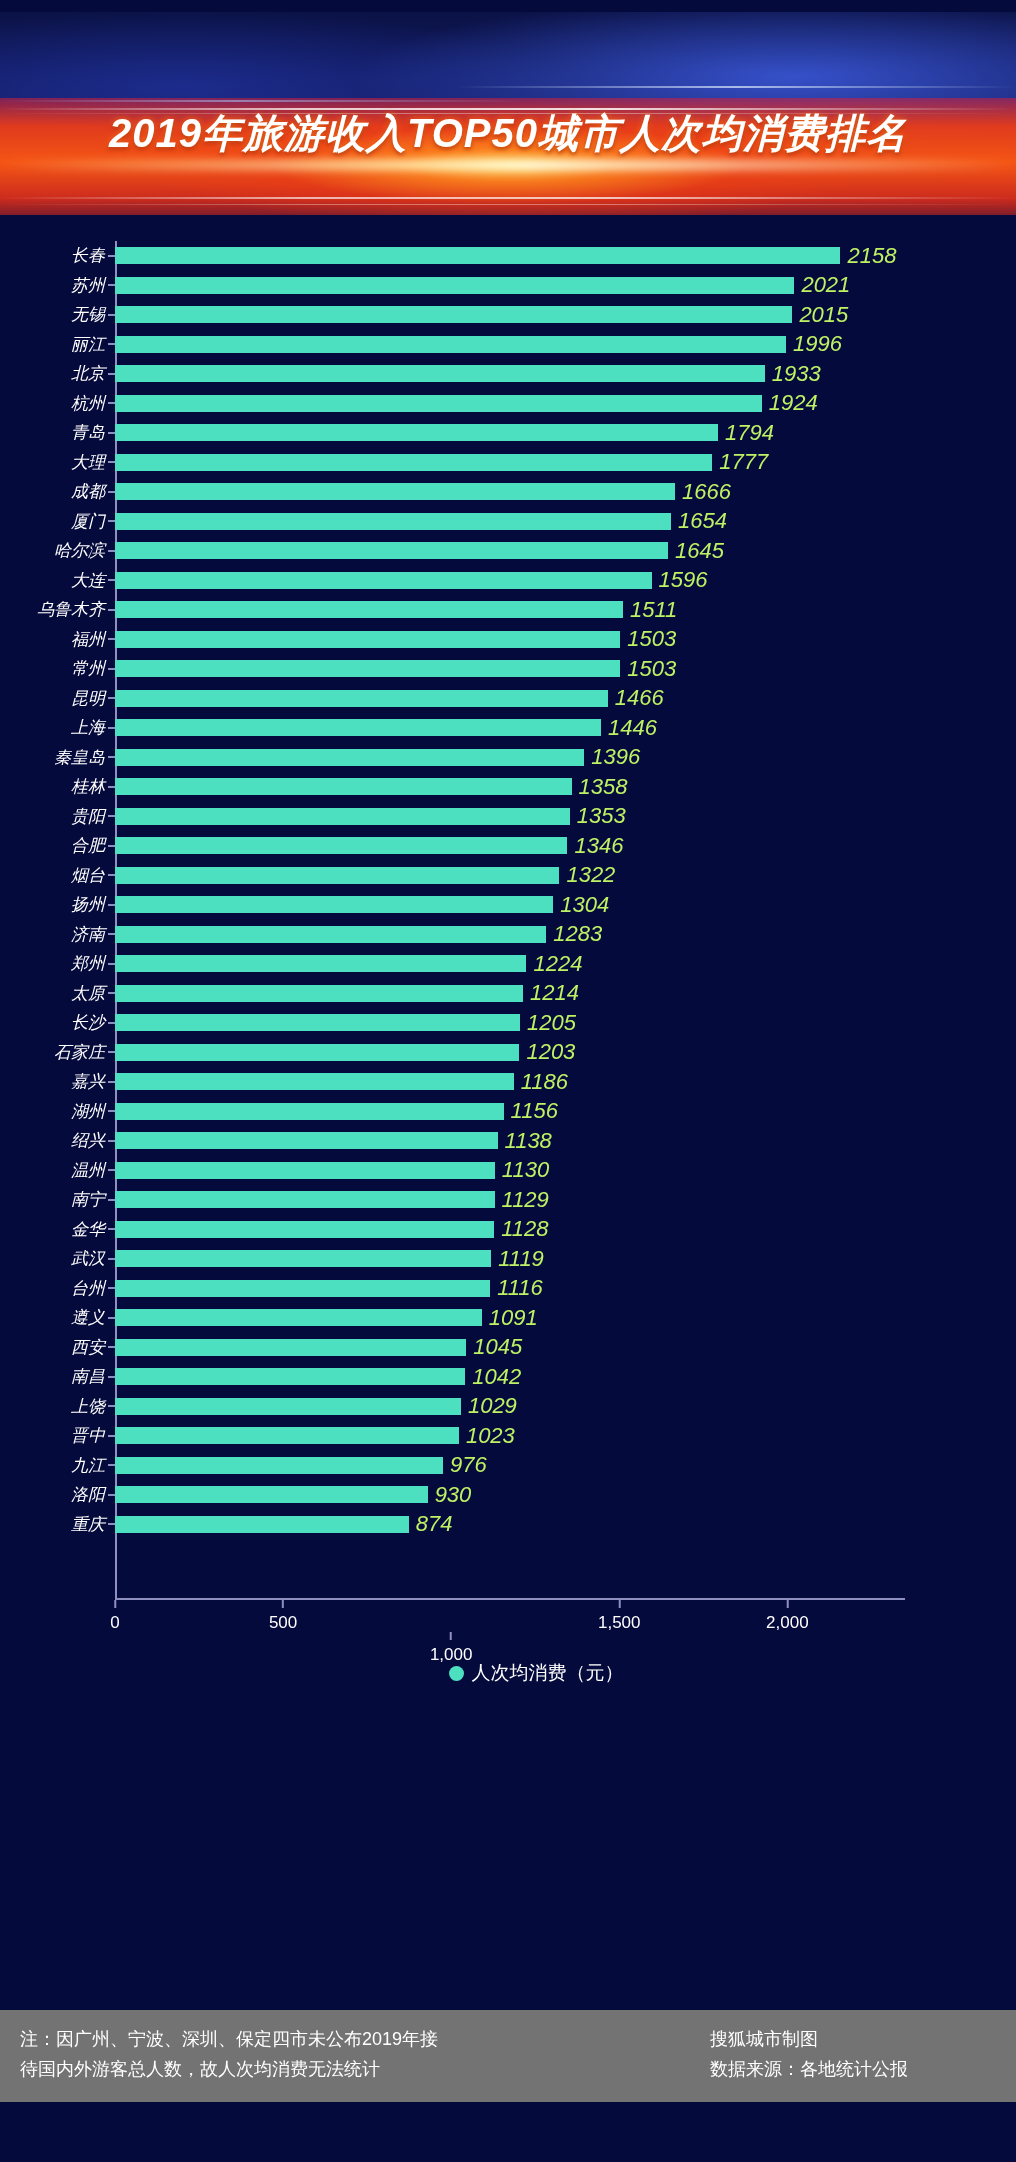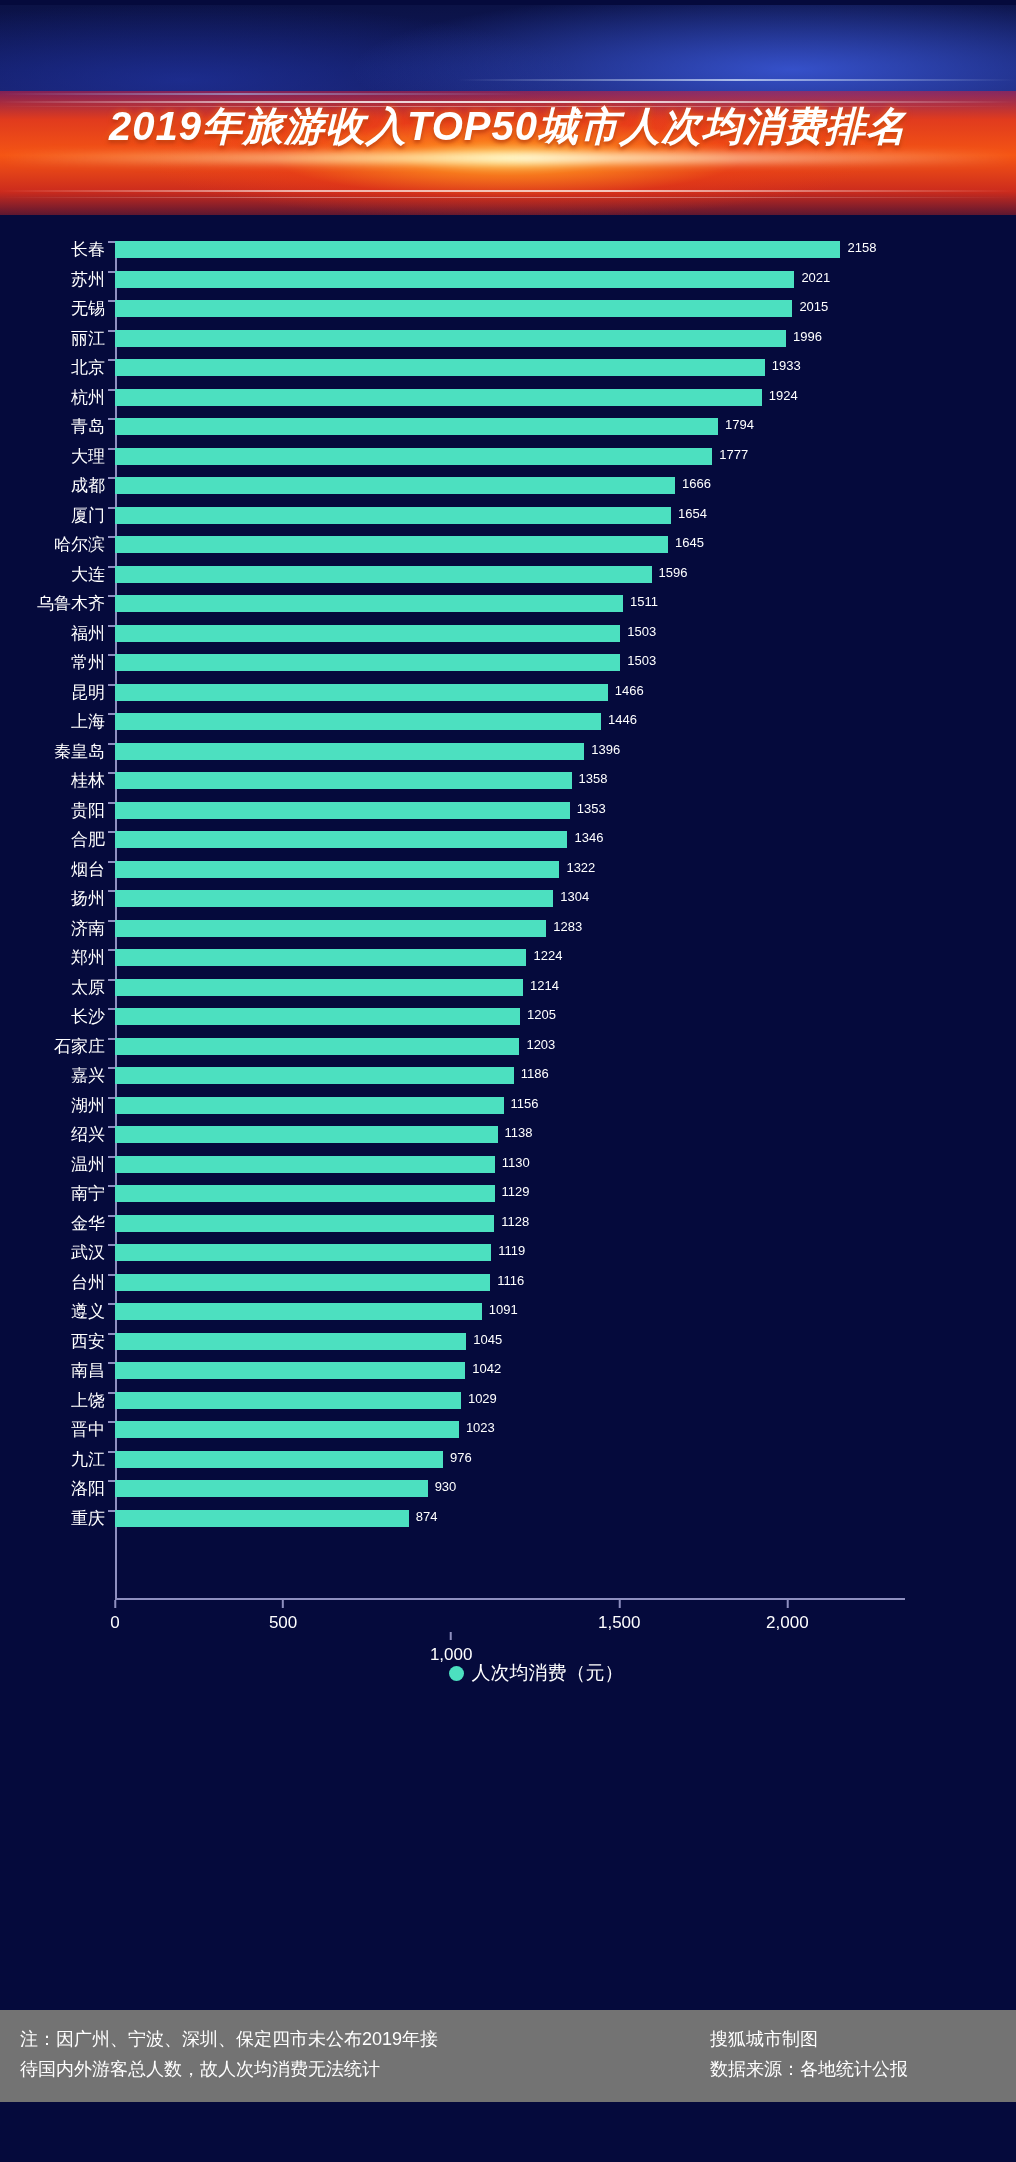--- a/index.html
+++ b/index.html
@@ -12,21 +12,21 @@
     width: 1016px;
     height: 2162px;
     background: #050a3c;
     font-family: "Liberation Sans", "DejaVu Sans", sans-serif;
     overflow: hidden;
   }
 
   
   .banner {
     position: absolute;
-    left: 0; top: 5px;
+    left: 0; top: 12px;
     width: 1016px;
     height: 215px;
     overflow: hidden;
     background: #0a0f3a;
   }
   .banner-bg-blue {
     position: absolute;
     left: 0; top: 0; width: 100%; height: 100%;
     background:
       radial-gradient(ellipse 70% 60% at 78% 30%, rgba(60,90,220,0.85) 0%, rgba(20,30,110,0.0) 62%),
@@ -98,21 +98,22 @@
   #x-axis {
     left: 115px;
     width: 790px;
     height: 2px;
   }
 
   .row {
     position: relative;
     height: 29.5px;
     display: flex;
-    align-items: flex-start;
+    align-items: center;
+    font-style: italic;
   }
   .cat-label {
     position: absolute;
     right: 100%;
     margin-right: 10px;
     font-size: 17px;
     color: #ffffff;
     white-space: nowrap;
     line-height: 1;
   }
@@ -122,22 +123,22 @@
     width: 7px;
     height: 2px;
     background: #8f90c0;
   }
   .bar {
     height: 17px;
     background: #4ce0c0;
     border-radius: 0;
   }
   .bar-value {
-    font-size: 13px;
-    color: #ffffff;
+    font-size: 22px;
+    color: #bef264;
     margin-left: 7px;
     white-space: nowrap;
     line-height: 1;
   }
 
   .xticks {
     position: absolute;
     left: 115px;
     width: 790px;
     height: 34px;

